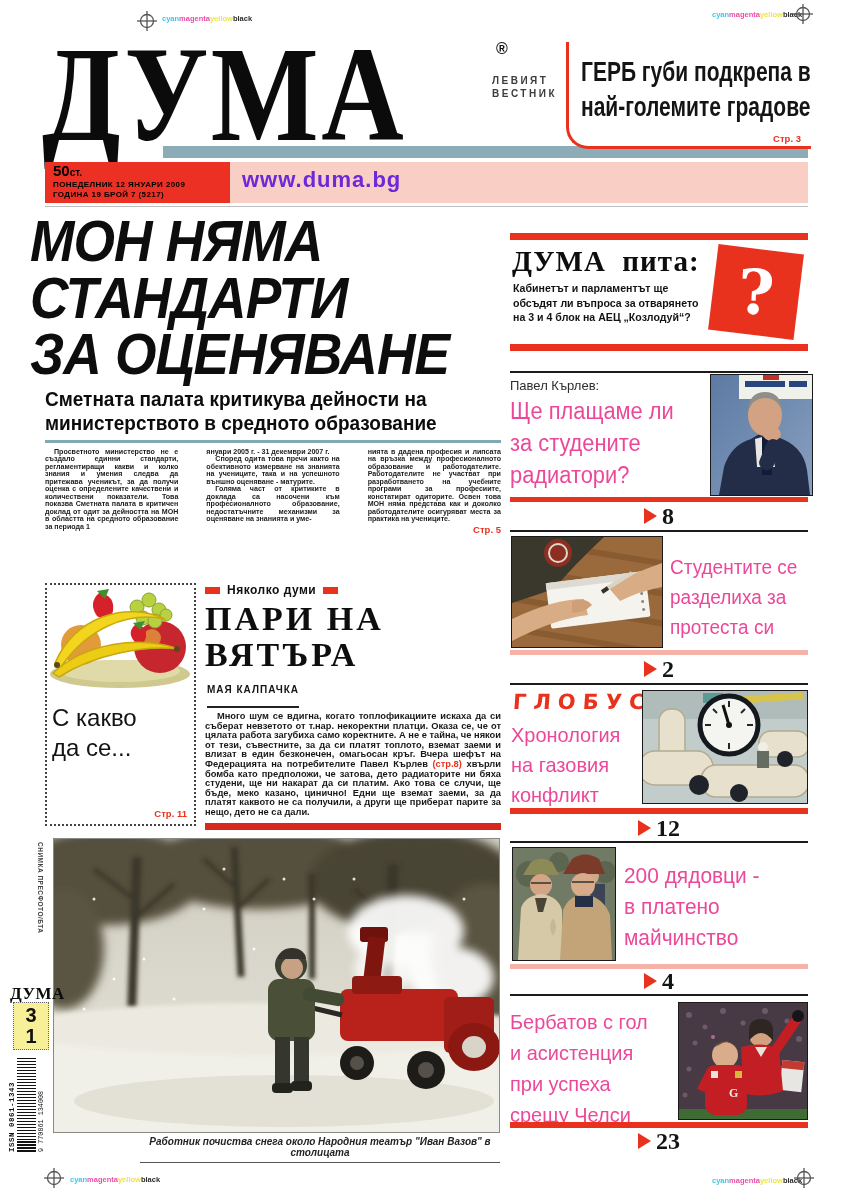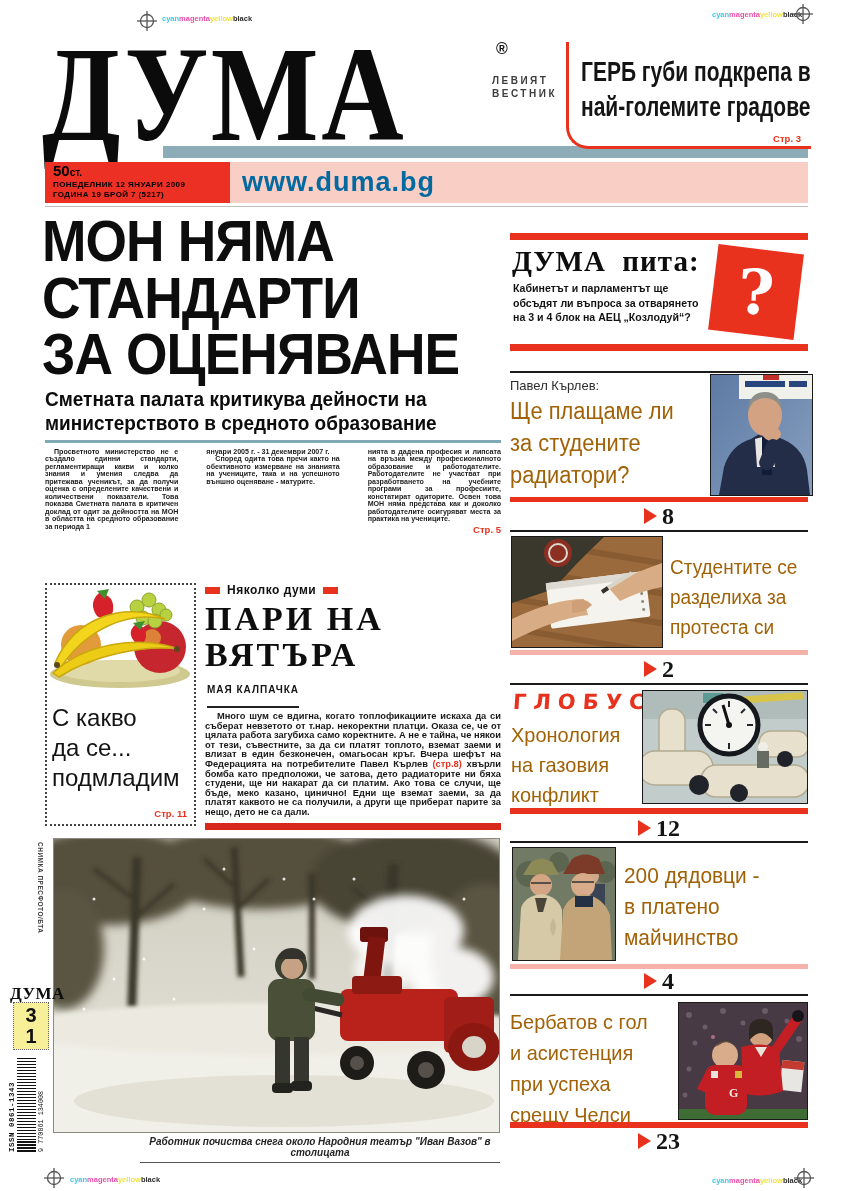--- a/index.html
+++ b/index.html
@@ -8,38 +8,38 @@
   .abs{position:absolute;}
   .condL{transform-origin:0 50%;display:block;white-space:nowrap;}
   .c75{transform:scaleX(.75);} .c92{transform:scaleX(.92);} .c95{transform:scaleX(.95);}
   
   .logo{font-family:"Liberation Serif",serif;font-weight:bold;font-size:136px;line-height:120px;
         letter-spacing:3px;color:#0b0b0b;transform:scaleX(.84);transform-origin:0 0;white-space:nowrap;}
   .tagline{font-size:10px;font-weight:bold;letter-spacing:2.5px;color:#3d3d3d;line-height:13px;}
   .redbox{background:#ED3024;color:#000000;}
   .pinkbar{background:#F9CEC4;}
   .tealbar{background:#8CADB7;}
-  .website{font-size:27px;font-weight:bold;color:#0369a1;letter-spacing:1px;}
+  .website{font-size:22px;font-weight:bold;color:#6d28d9;letter-spacing:1px;}
   
   .mainhl{font-weight:bold;font-size:58px;line-height:56.5px;letter-spacing:-1px;color:#0d0d0d;}
   .subhead{font-weight:bold;font-size:20px;line-height:23.5px;color:#0c0c0c;}
   .bodycols{display:flex;gap:10px;width:456px;}
   .bodycols .col{width:145px;font-size:7.1px;line-height:7.45px;font-weight:bold;text-align:justify;color:#1c1c1c;}
   .bodycols p{margin:0;text-indent:9px;}
   .bodycols p.noind{text-indent:0;}
   .pageref{color:#E8321E;font-weight:bold;font-size:9.5px;}
   
   .sep{position:absolute;left:510px;width:298px;height:2px;background:#1b1b1b;}
   .rrule{position:absolute;left:510px;width:298px;height:5px;background:#E8321E;}
   .prule{position:absolute;left:510px;width:298px;height:5px;background:#F5B2A9;}
   .marker{position:absolute;left:510px;width:298px;text-align:center;font-family:"Liberation Serif",serif;
           font-weight:bold;font-size:24px;line-height:22px;color:#141414;}
   .tri{display:inline-block;width:0;height:0;border-left:13px solid #E8321E;border-top:8px solid transparent;
        border-bottom:8px solid transparent;margin-right:5px;vertical-align:0px;}
-  .thl{font-weight:normal;color:#a16207;}
+  .thl{font-weight:normal;color:#ec4899;}
   .kicker{font-size:13px;color:#2e2e2e;}
   .photo{border:1px solid #1a1a1a;box-sizing:border-box;}
   
   .asksbrand{font-family:"Liberation Serif",serif;font-weight:bold;font-size:29px;color:#0d0d0d;letter-spacing:1px;}
   .asksq{font-weight:bold;font-size:10.6px;line-height:14.6px;color:#131313;}
   .qbox{background:#E8321E;transform:rotate(7deg);display:flex;align-items:center;justify-content:center;}
   .qmark{font-family:"DejaVu Serif",serif;font-weight:bold;font-size:62px;color:#fff;transform:rotate(-4deg);}
   
   .rubriclabel{font-size:12px;font-weight:bold;color:#101010;letter-spacing:.5px;}
   .rdash{display:inline-block;width:15px;height:7px;background:#E8321E;}
@@ -133,38 +133,39 @@
   <div class="abs" style="left:45px;top:206px;width:763px;height:1px;background:#bcbcbc;"></div>
 
   <div class="abs" style="left:566px;top:42px;width:242px;height:104px;border-left:3px solid #E8321E;border-bottom:3px solid #E8321E;border-radius:0 0 0 22px;">
     <div style="padding:12px 0 0 12px;font-size:28px;line-height:35px;font-weight:bold;color:#141414;">
       <span class="condL c75">ГЕРБ губи подкрепа в</span>
       <span class="condL c75">най-големите градове</span>
     </div>
     <div class="pageref abs" style="right:10px;bottom:2px;">Стр. 3</div>
   </div>
 
-  <div class="abs" style="left:42px;top:213px;">
+  <div class="abs" style="left:30px;top:213px;font-style:italic;">
     <span class="condL c92 mainhl">МОН НЯМА</span>
     <span class="condL c92 mainhl">СТАНДАРТИ</span>
     <span class="condL c92 mainhl">ЗА ОЦЕНЯВАНЕ</span>
   </div>
   <div class="abs" style="left:45px;top:388px;">
     <span class="condL c95 subhead">Сметната палата критикува дейности на</span>
     <span class="condL c95 subhead">министерството в средното образование</span>
   </div>
   <div class="abs" style="left:45px;top:440px;width:456px;height:3px;background:#7FA9B4;"></div>
 
   <div class="abs bodycols" style="left:45px;top:449px;gap:28px;">
     <div class="col">
       <p>Просветното министерство не е създало единни стандарти, регламентиращи какви и колко знания и умения следва да притежава ученикът, за да получи оценка с определените качествени и количествени показатели. Това показва Сметната палата в критичен доклад от одит за дейността на МОН в областта на средното образование за периода 1</p>
     </div>
     <div class="col">
       <p class="noind">януари 2005 г. - 31 декември 2007 г.</p>
       <p>Според одита това пречи както на обективното измерване на знанията на учениците, така и на успешното външно оценяване - матурите.</p>
+      <p>Голяма част от критиките в доклада са насочени към професионалното образование, недостатъчните механизми за оценяване на знанията и уме-</p>
     </div>
     <div class="col">
       <p class="noind">нията в дадена професия и липсата на връзка между професионалното образование и работодателите. Работодателите не участват при разработването на учебните програми за професиите, констатират одиторите. Освен това МОН няма представа как и доколко работодателите осигуряват места за практика на учениците.</p>
       <div class="pageref" style="text-align:right;margin-top:2px;">Стр. 5</div>
     </div>
   </div>
 
   <div class="abs fruitbox" style="left:45px;top:583px;width:151px;height:243px;">
     <div>
       <svg width="147" height="106" viewBox="0 0 147 106">
@@ -187,21 +188,20 @@
         <path d="M86 38 L98 36 L93 45Z" fill="#3f8f2f"></path>
         <path d="M8 78 C28 32 78 16 118 34 C80 26 40 44 14 82 Z" fill="#f2d51c" stroke="#c9a80f" stroke-width="1.5"></path>
         <path d="M6 88 C38 58 92 50 132 64 C96 60 46 70 12 92 Z" fill="#eccc15" stroke="#c9a80f" stroke-width="1.5"></path>
         <circle cx="10" cy="80" r="3" fill="#5a4a1a"></circle>
           <circle cx="130" cy="64" r="3" fill="#5a4a1a"></circle>
       </svg>
     </div>
     <div class="fruittitle" style="padding-left:5px;margin-top:8px;">
       <div>С какво</div>
       <div>да се...</div>
-      <div>подмладим</div>
     </div>
     <div class="pageref abs" style="right:7px;bottom:5px;margin-left:18px;">Стр. 11</div>
   </div>
 
   <div class="abs" style="left:205px;top:583px;width:296px;height:250px;">
     <div style="display:flex;align-items:center;gap:7px;">
       <span class="rdash"></span>
       <span class="rubriclabel">Няколко думи</span>
       <span class="rdash"></span>
     </div>

